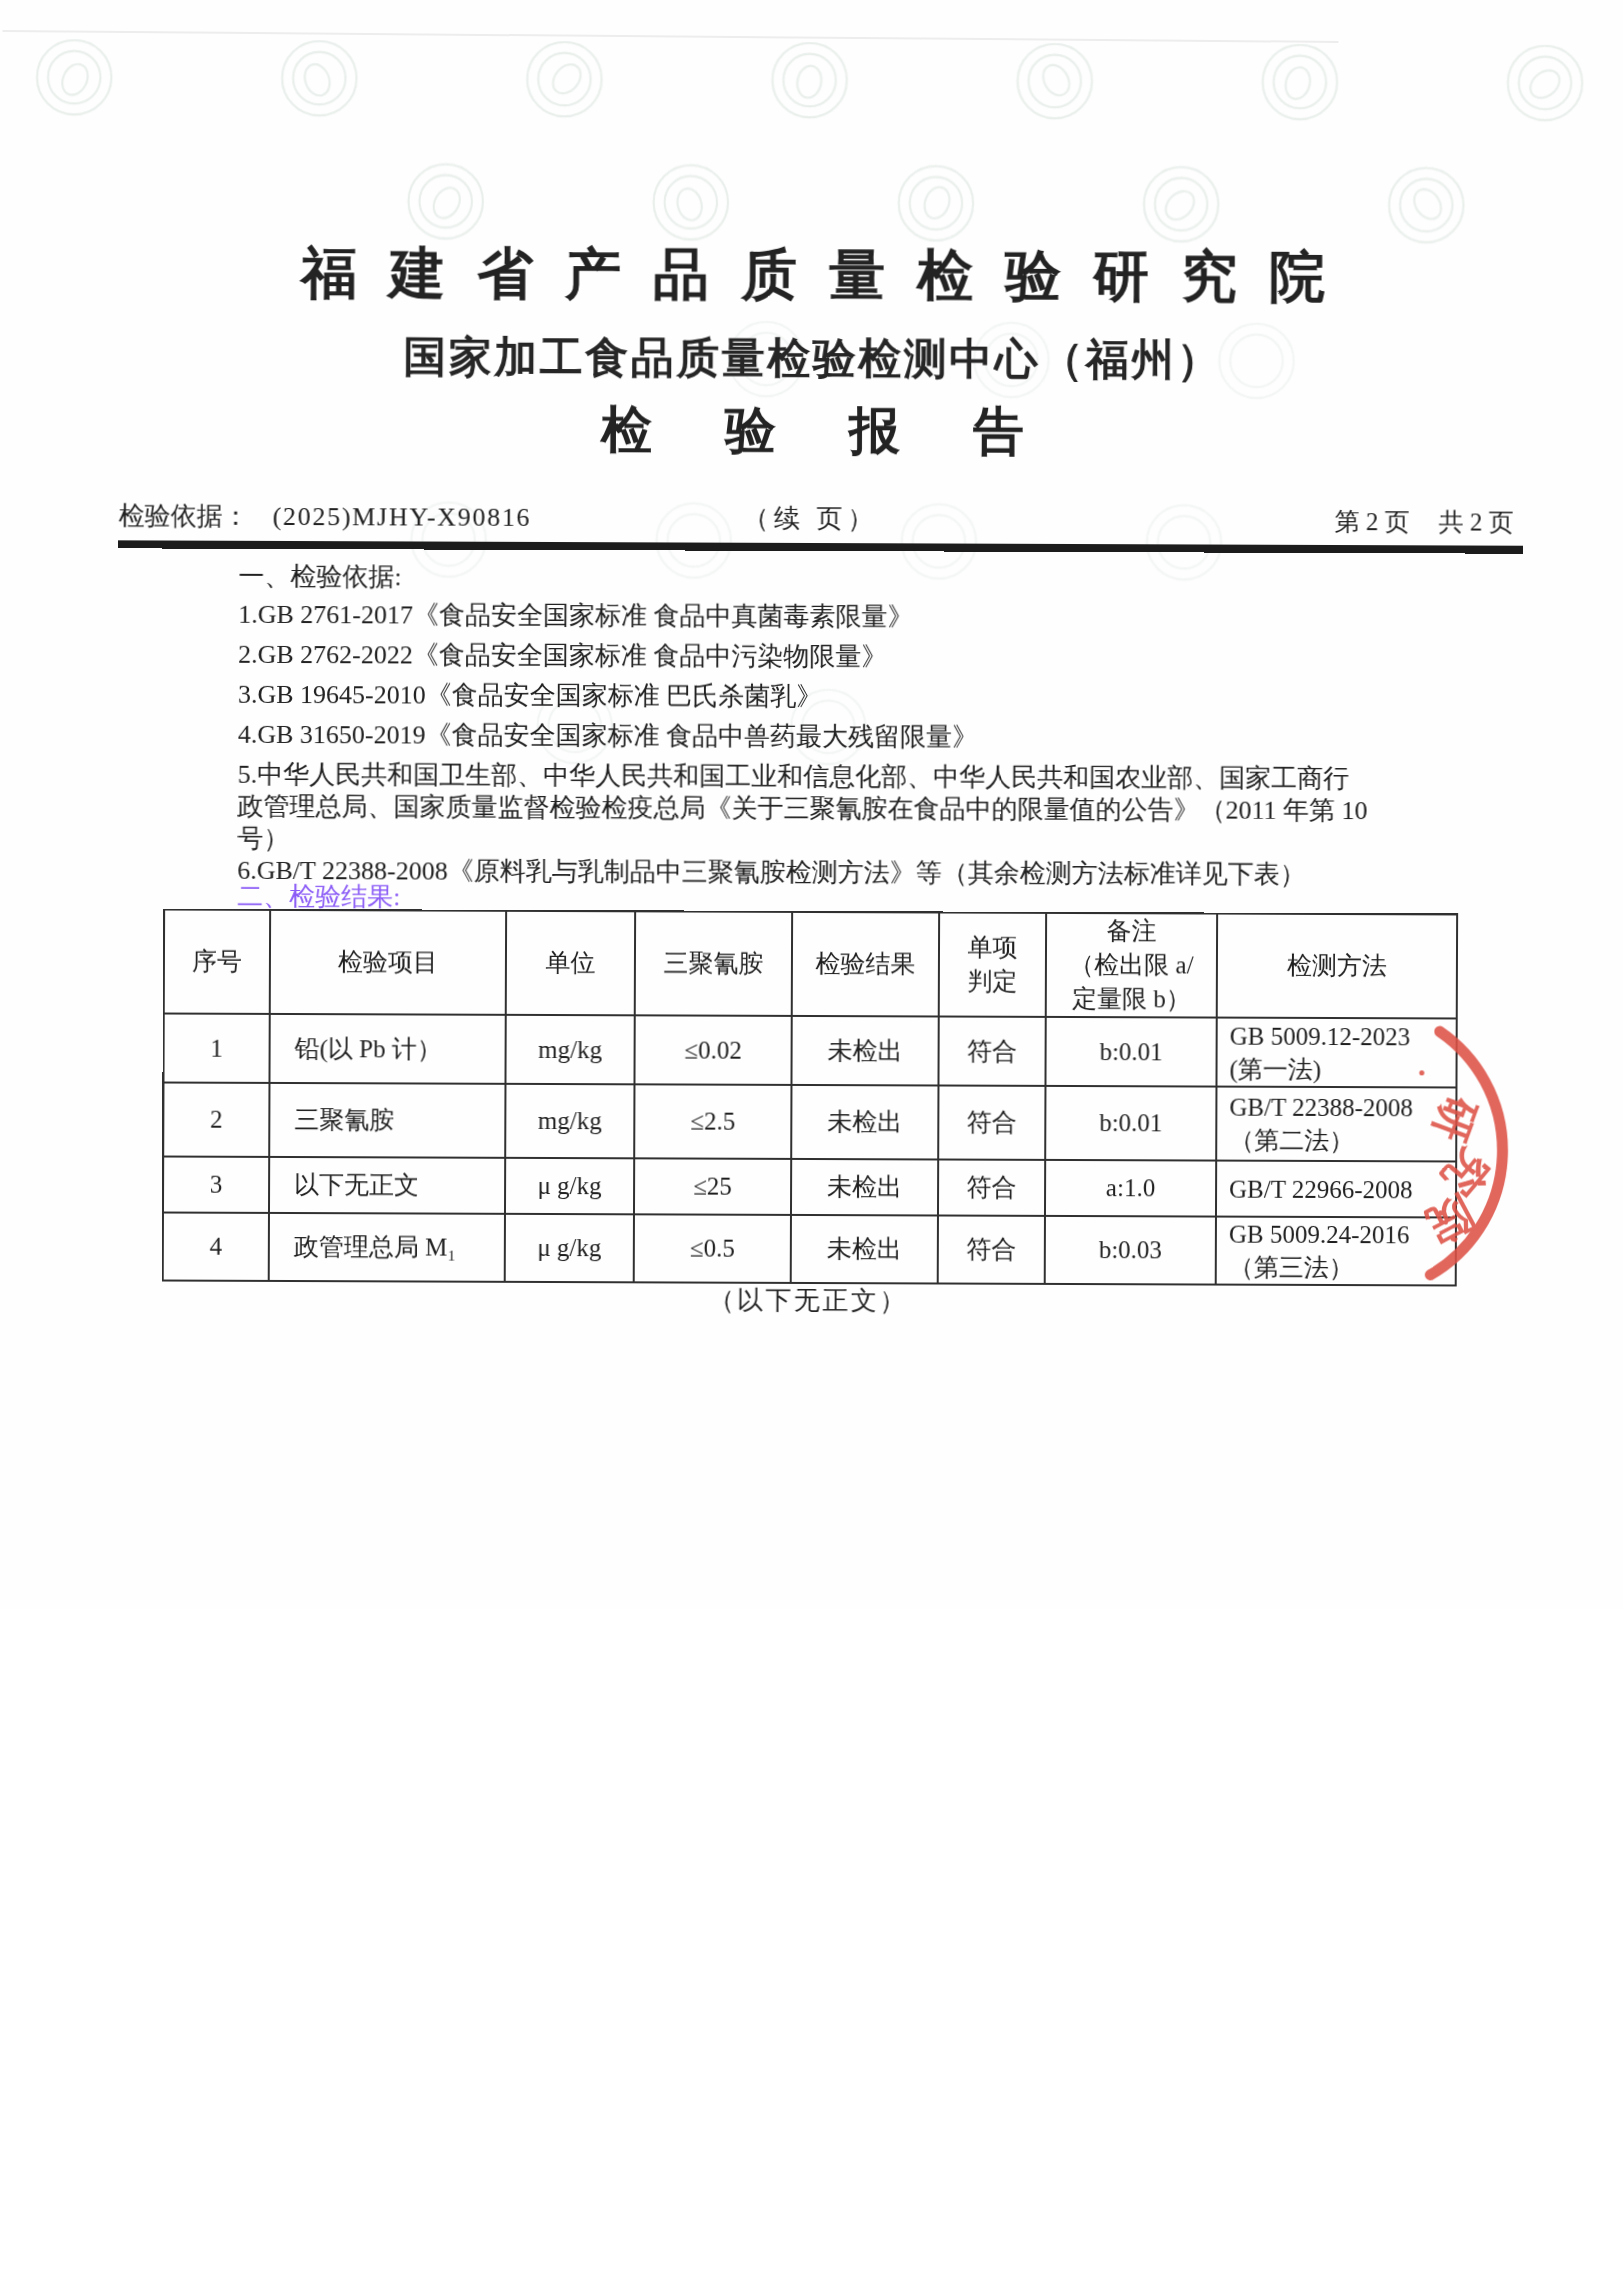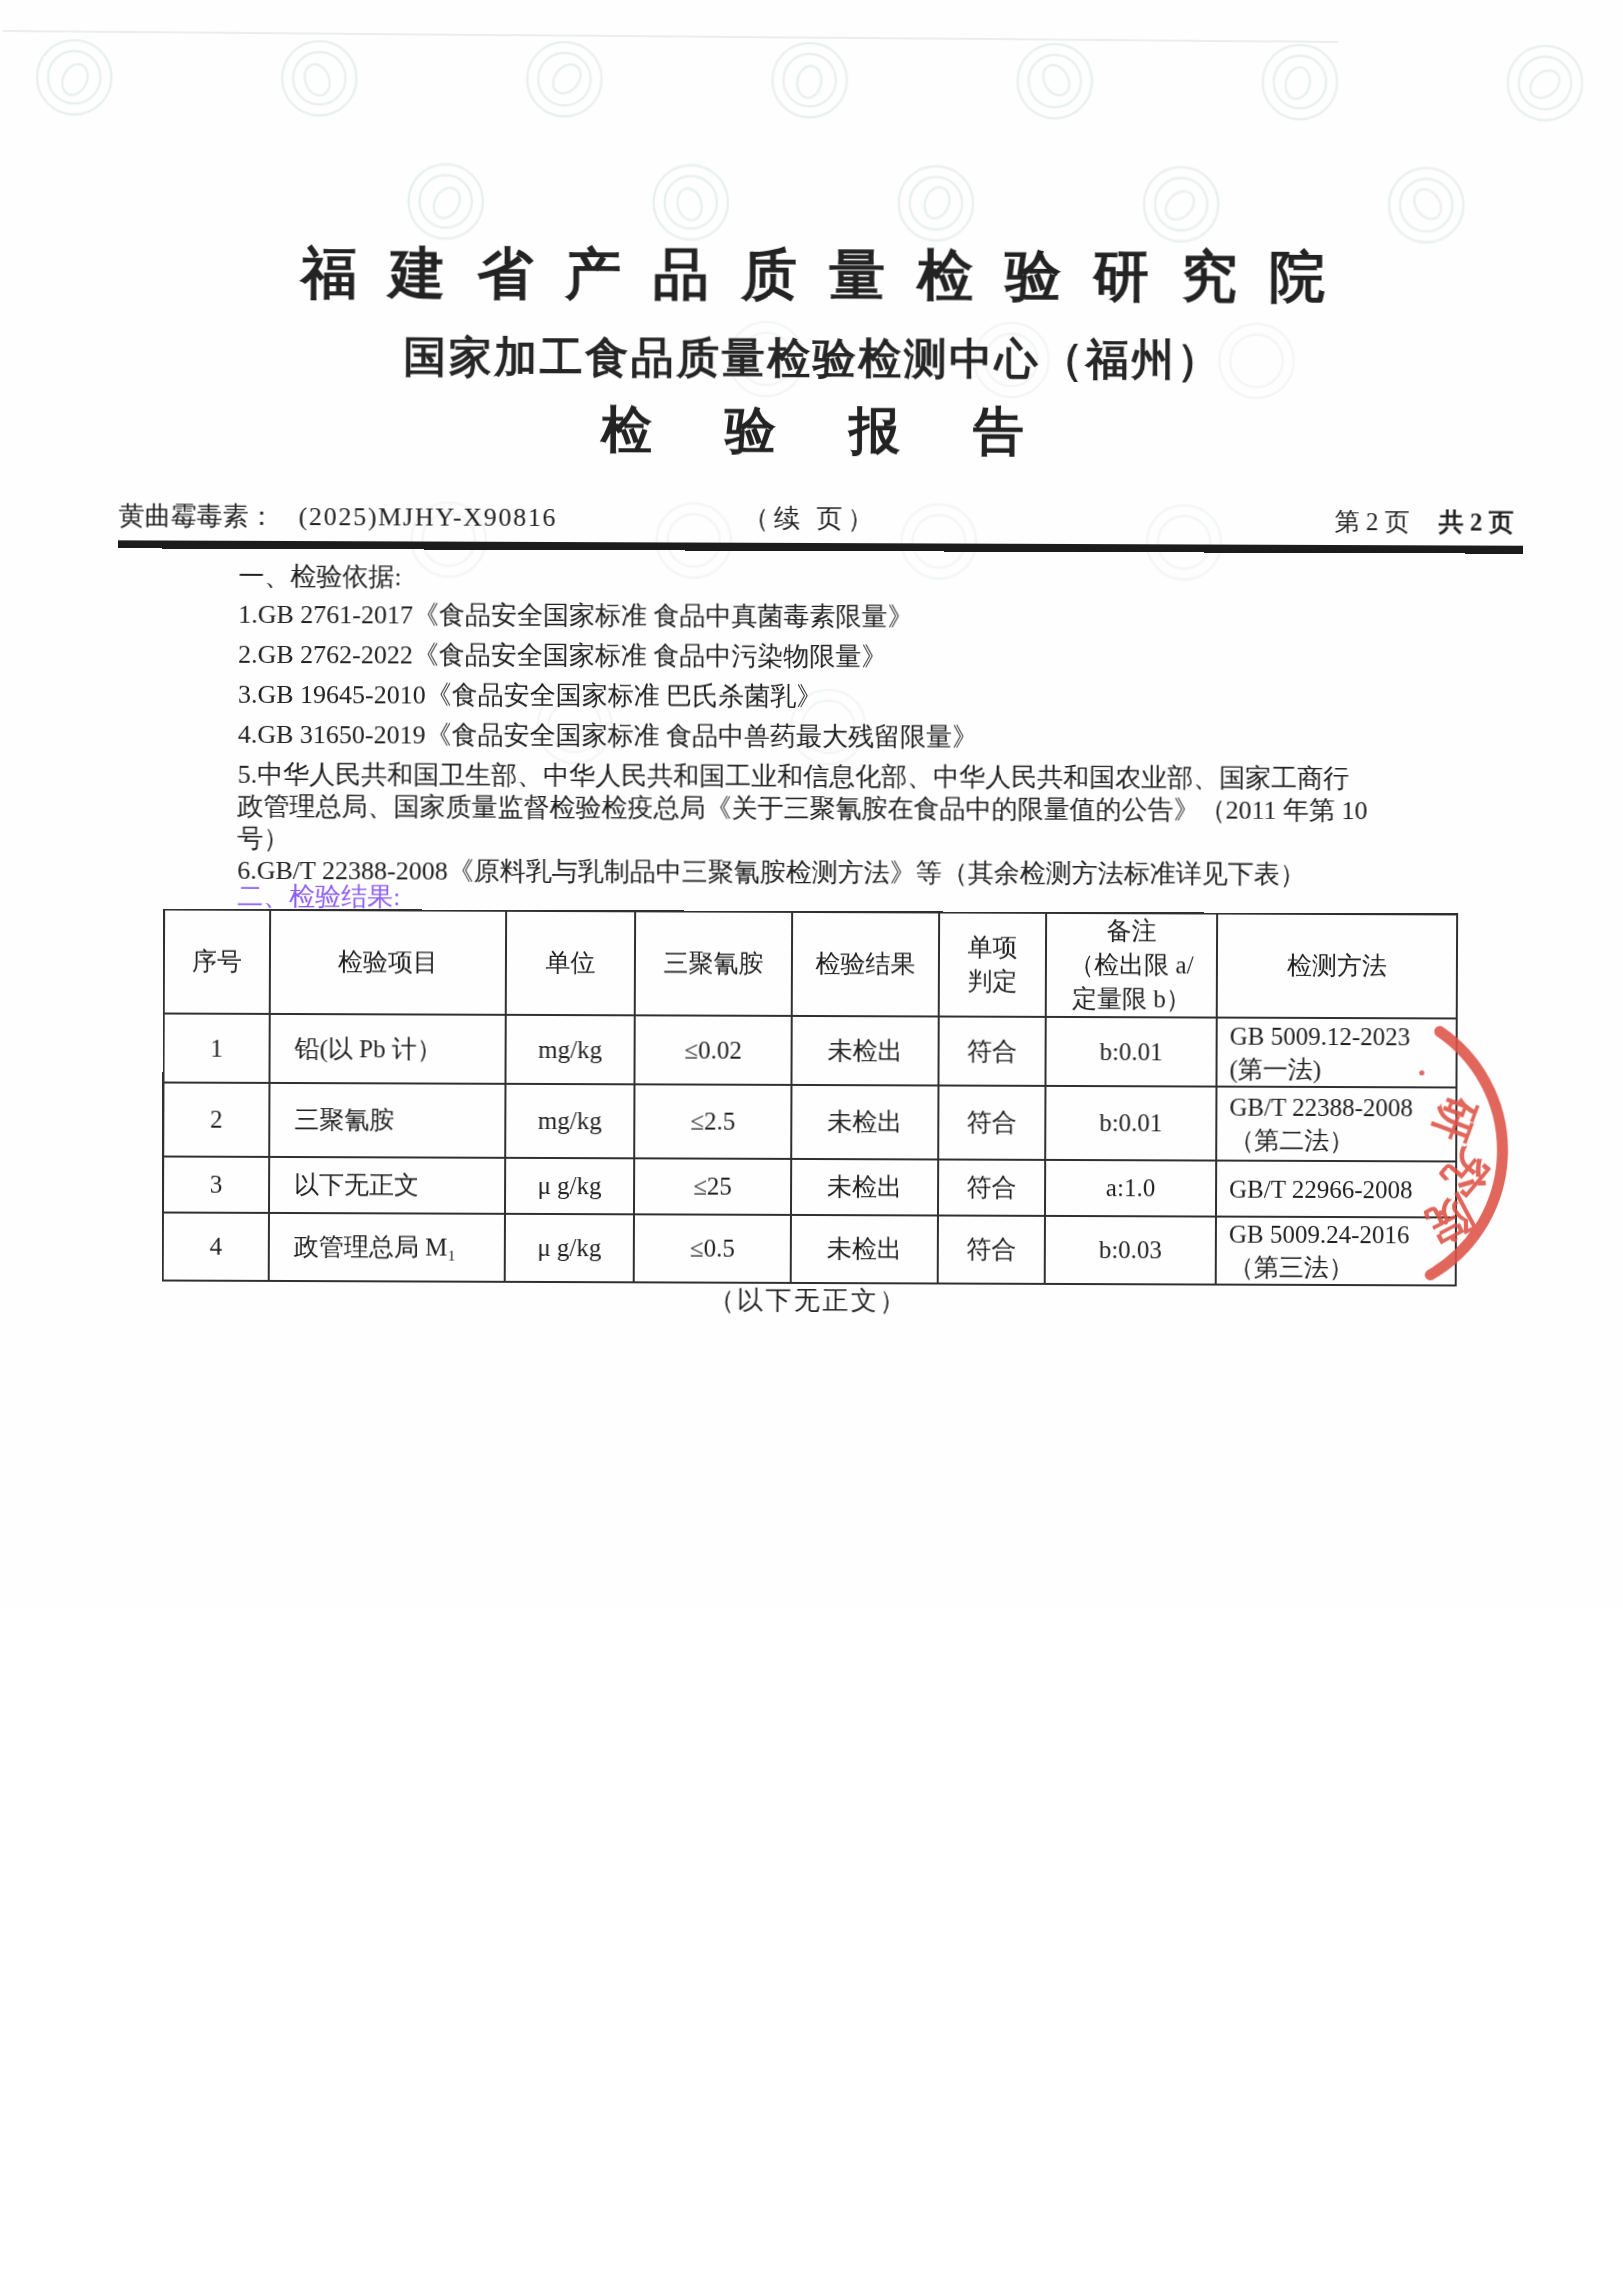--- a/index.html
+++ b/index.html
@@ -24,21 +24,21 @@
   .title2{position:absolute;top:330px;left:0;width:1623px;text-align:center;
           font-size:43px;font-weight:700;letter-spacing:2.5px;color:#262626;}
   .title3{position:absolute;top:397px;left:0;width:1623px;text-align:center;
           font-size:51px;font-weight:700;letter-spacing:73px;text-indent:73px;color:#232323;}
 
   
   .meta{position:absolute;top:501px;left:118px;right:110px;height:36px;font-size:26px;color:#222;}
   .meta .value{margin-left:24px;letter-spacing:1.7px;}
   .meta .cont{position:absolute;left:50%;top:0;transform:translateX(-54%);letter-spacing:5px;}
   .meta .pages{position:absolute;right:0;top:1.7px;font-size:25px;}
-  .meta .pages .total{margin-left:29px;font-weight:bold;}
+  .meta .pages .total{margin-left:29px;}
 
   .rule{position:absolute;top:543px;left:117px;width:1405px;height:7.6px;background:#1c1c1c;}
 
   
   .basis{position:absolute;left:238px;top:561px;width:1184px;font-size:26px;color:#212121;}
   .basis .h{height:38px;}
   .basis .basis-line{height:40px;white-space:nowrap;}
   .basis .basis-line.multi{height:32px;}
   .results-h{position:absolute;left:238px;top:881px;font-size:26px;color:#8b5cf6;}
 
@@ -175,21 +175,21 @@
             </g>
         </g>
       </g>
     </svg>
 
     <div class="title1">福建省产品质量检验研究院</div>
     <div class="title2">国家加工食品质量检验检测中心（福州）</div>
     <div class="title3">检验报告</div>
 
     <div class="meta">
-      <span>黄曲霉毒素：</span><span class="value">(2025)MJHY-X90816</span>
+      <span>检验依据：</span><span class="value">(2025)MJHY-X90816</span>
       <span class="cont">（续 页）</span>
       <span class="pages">
         <span>第 2 页</span><span class="total">共 2 页</span>
       </span>
     </div>
 
     <div class="rule"></div>
 
     <div class="basis">
       <div class="h">一、检验依据:</div>

